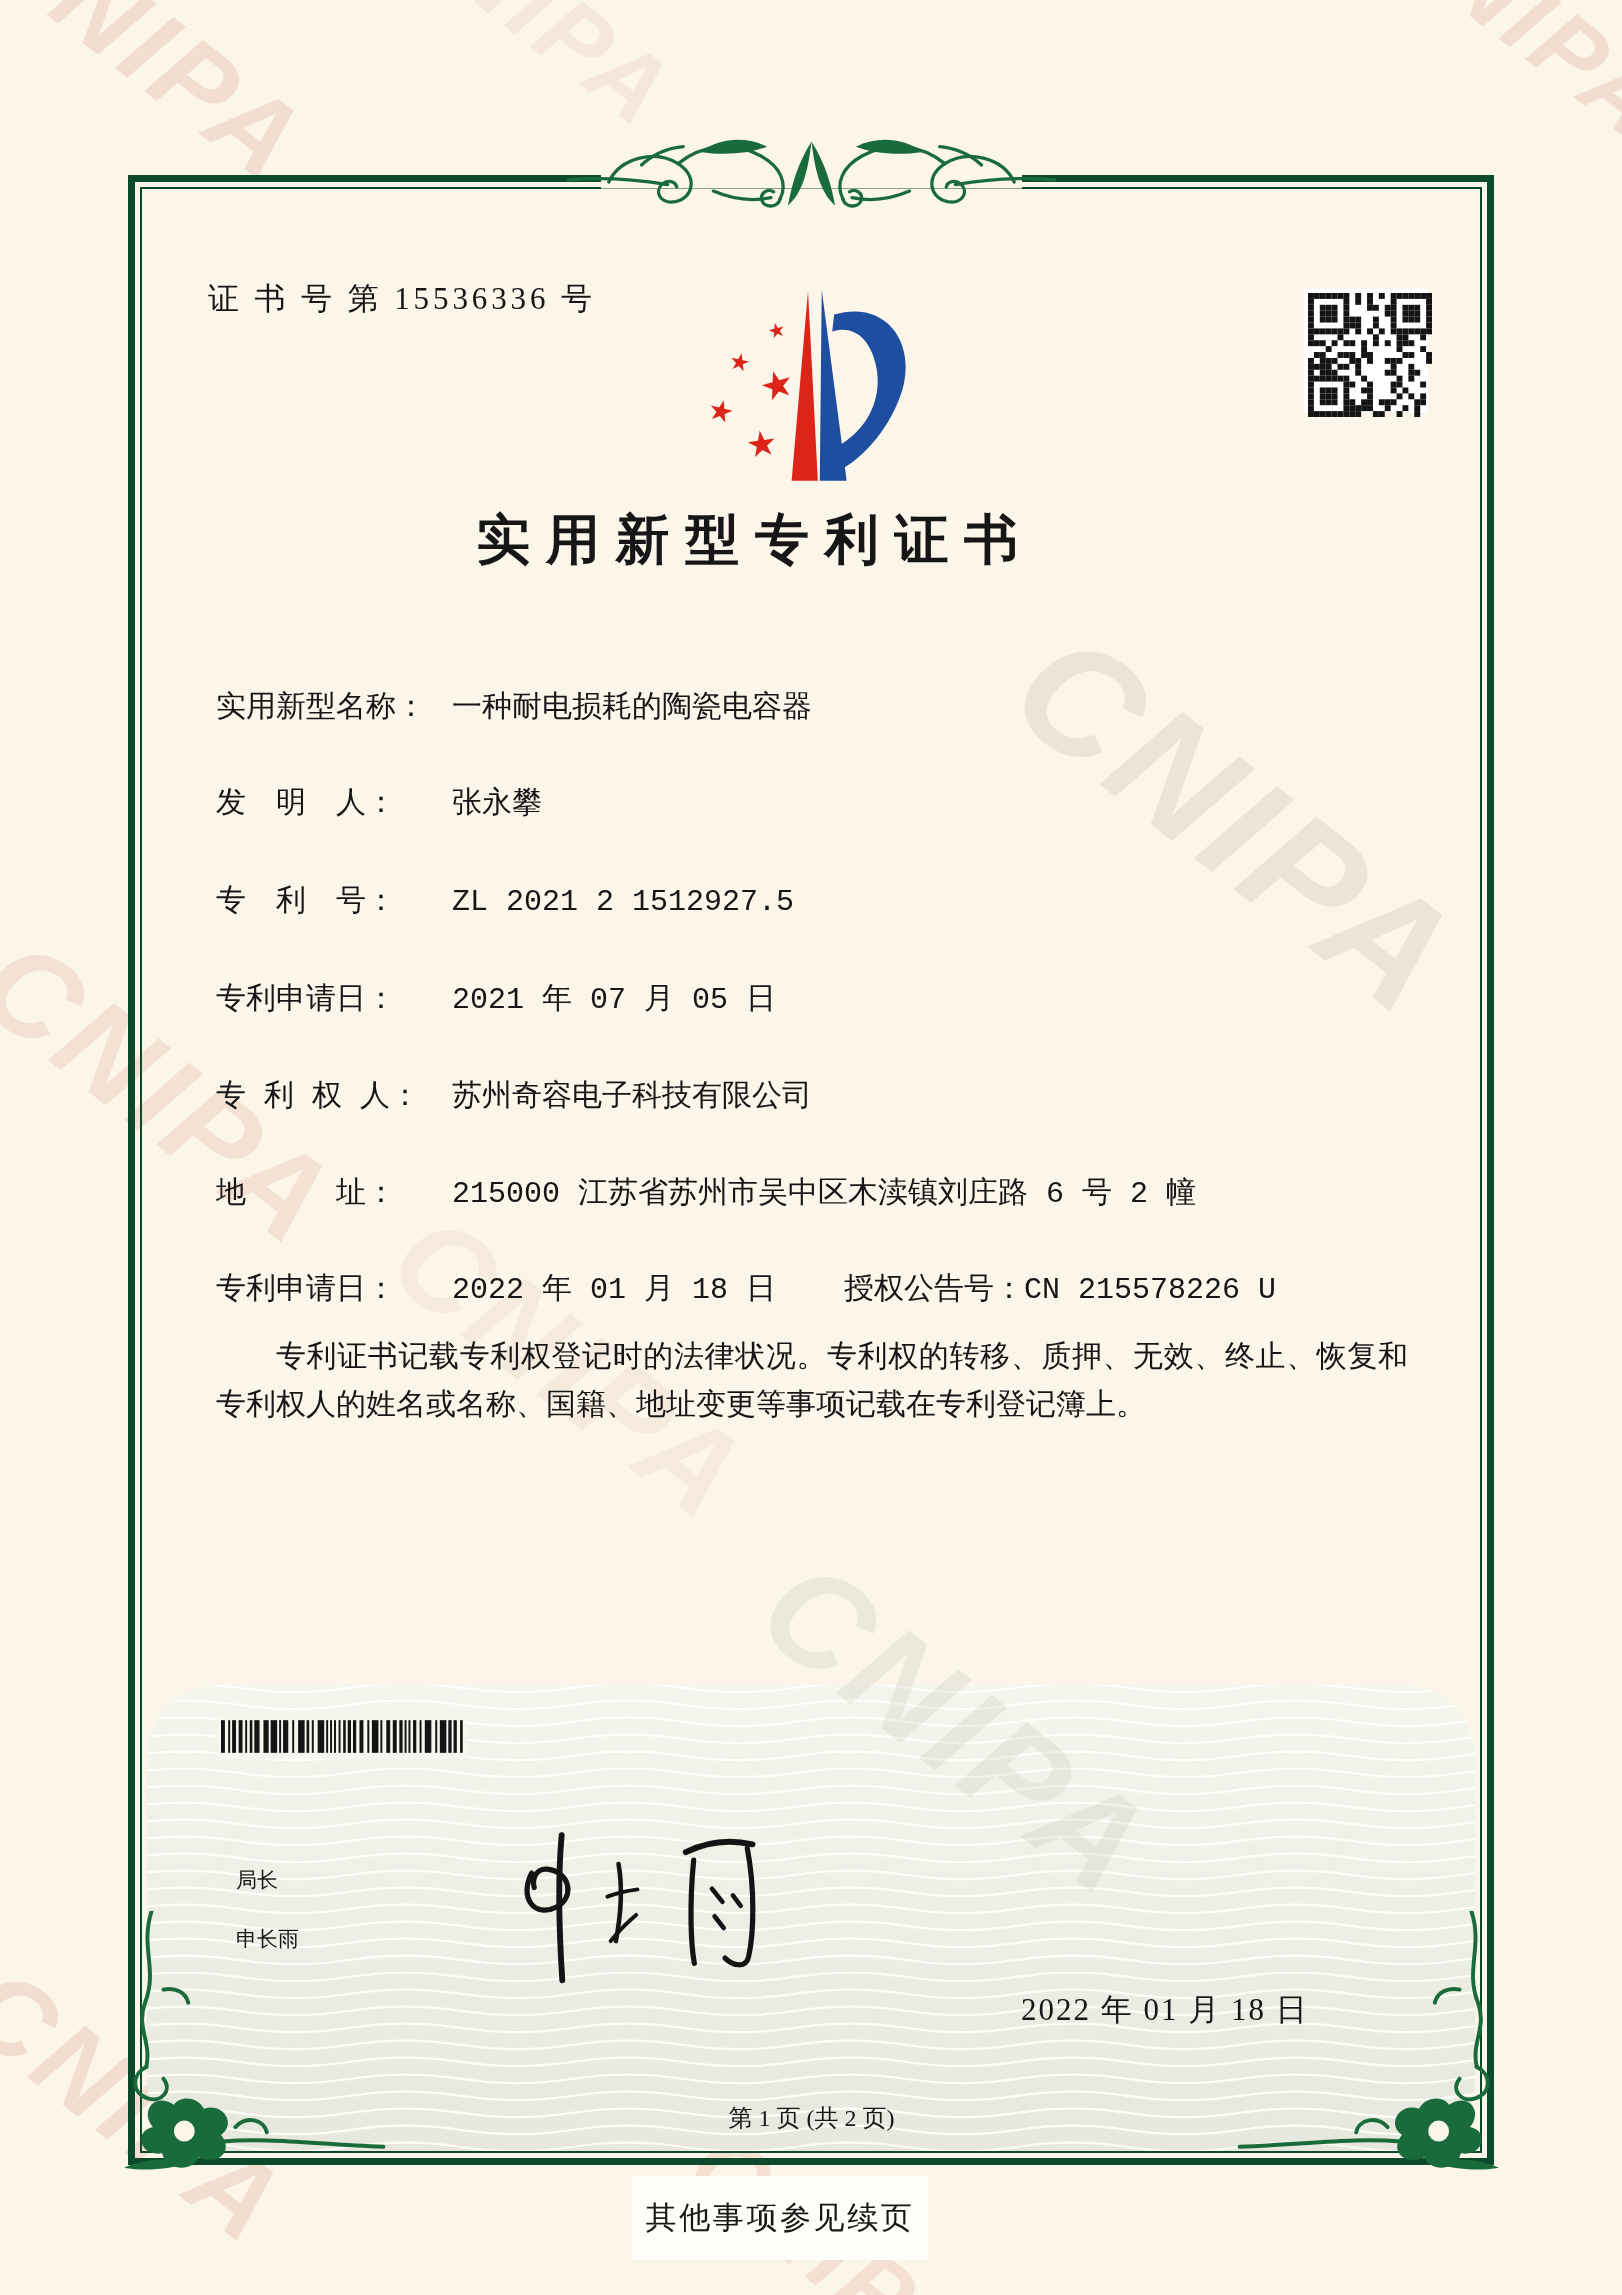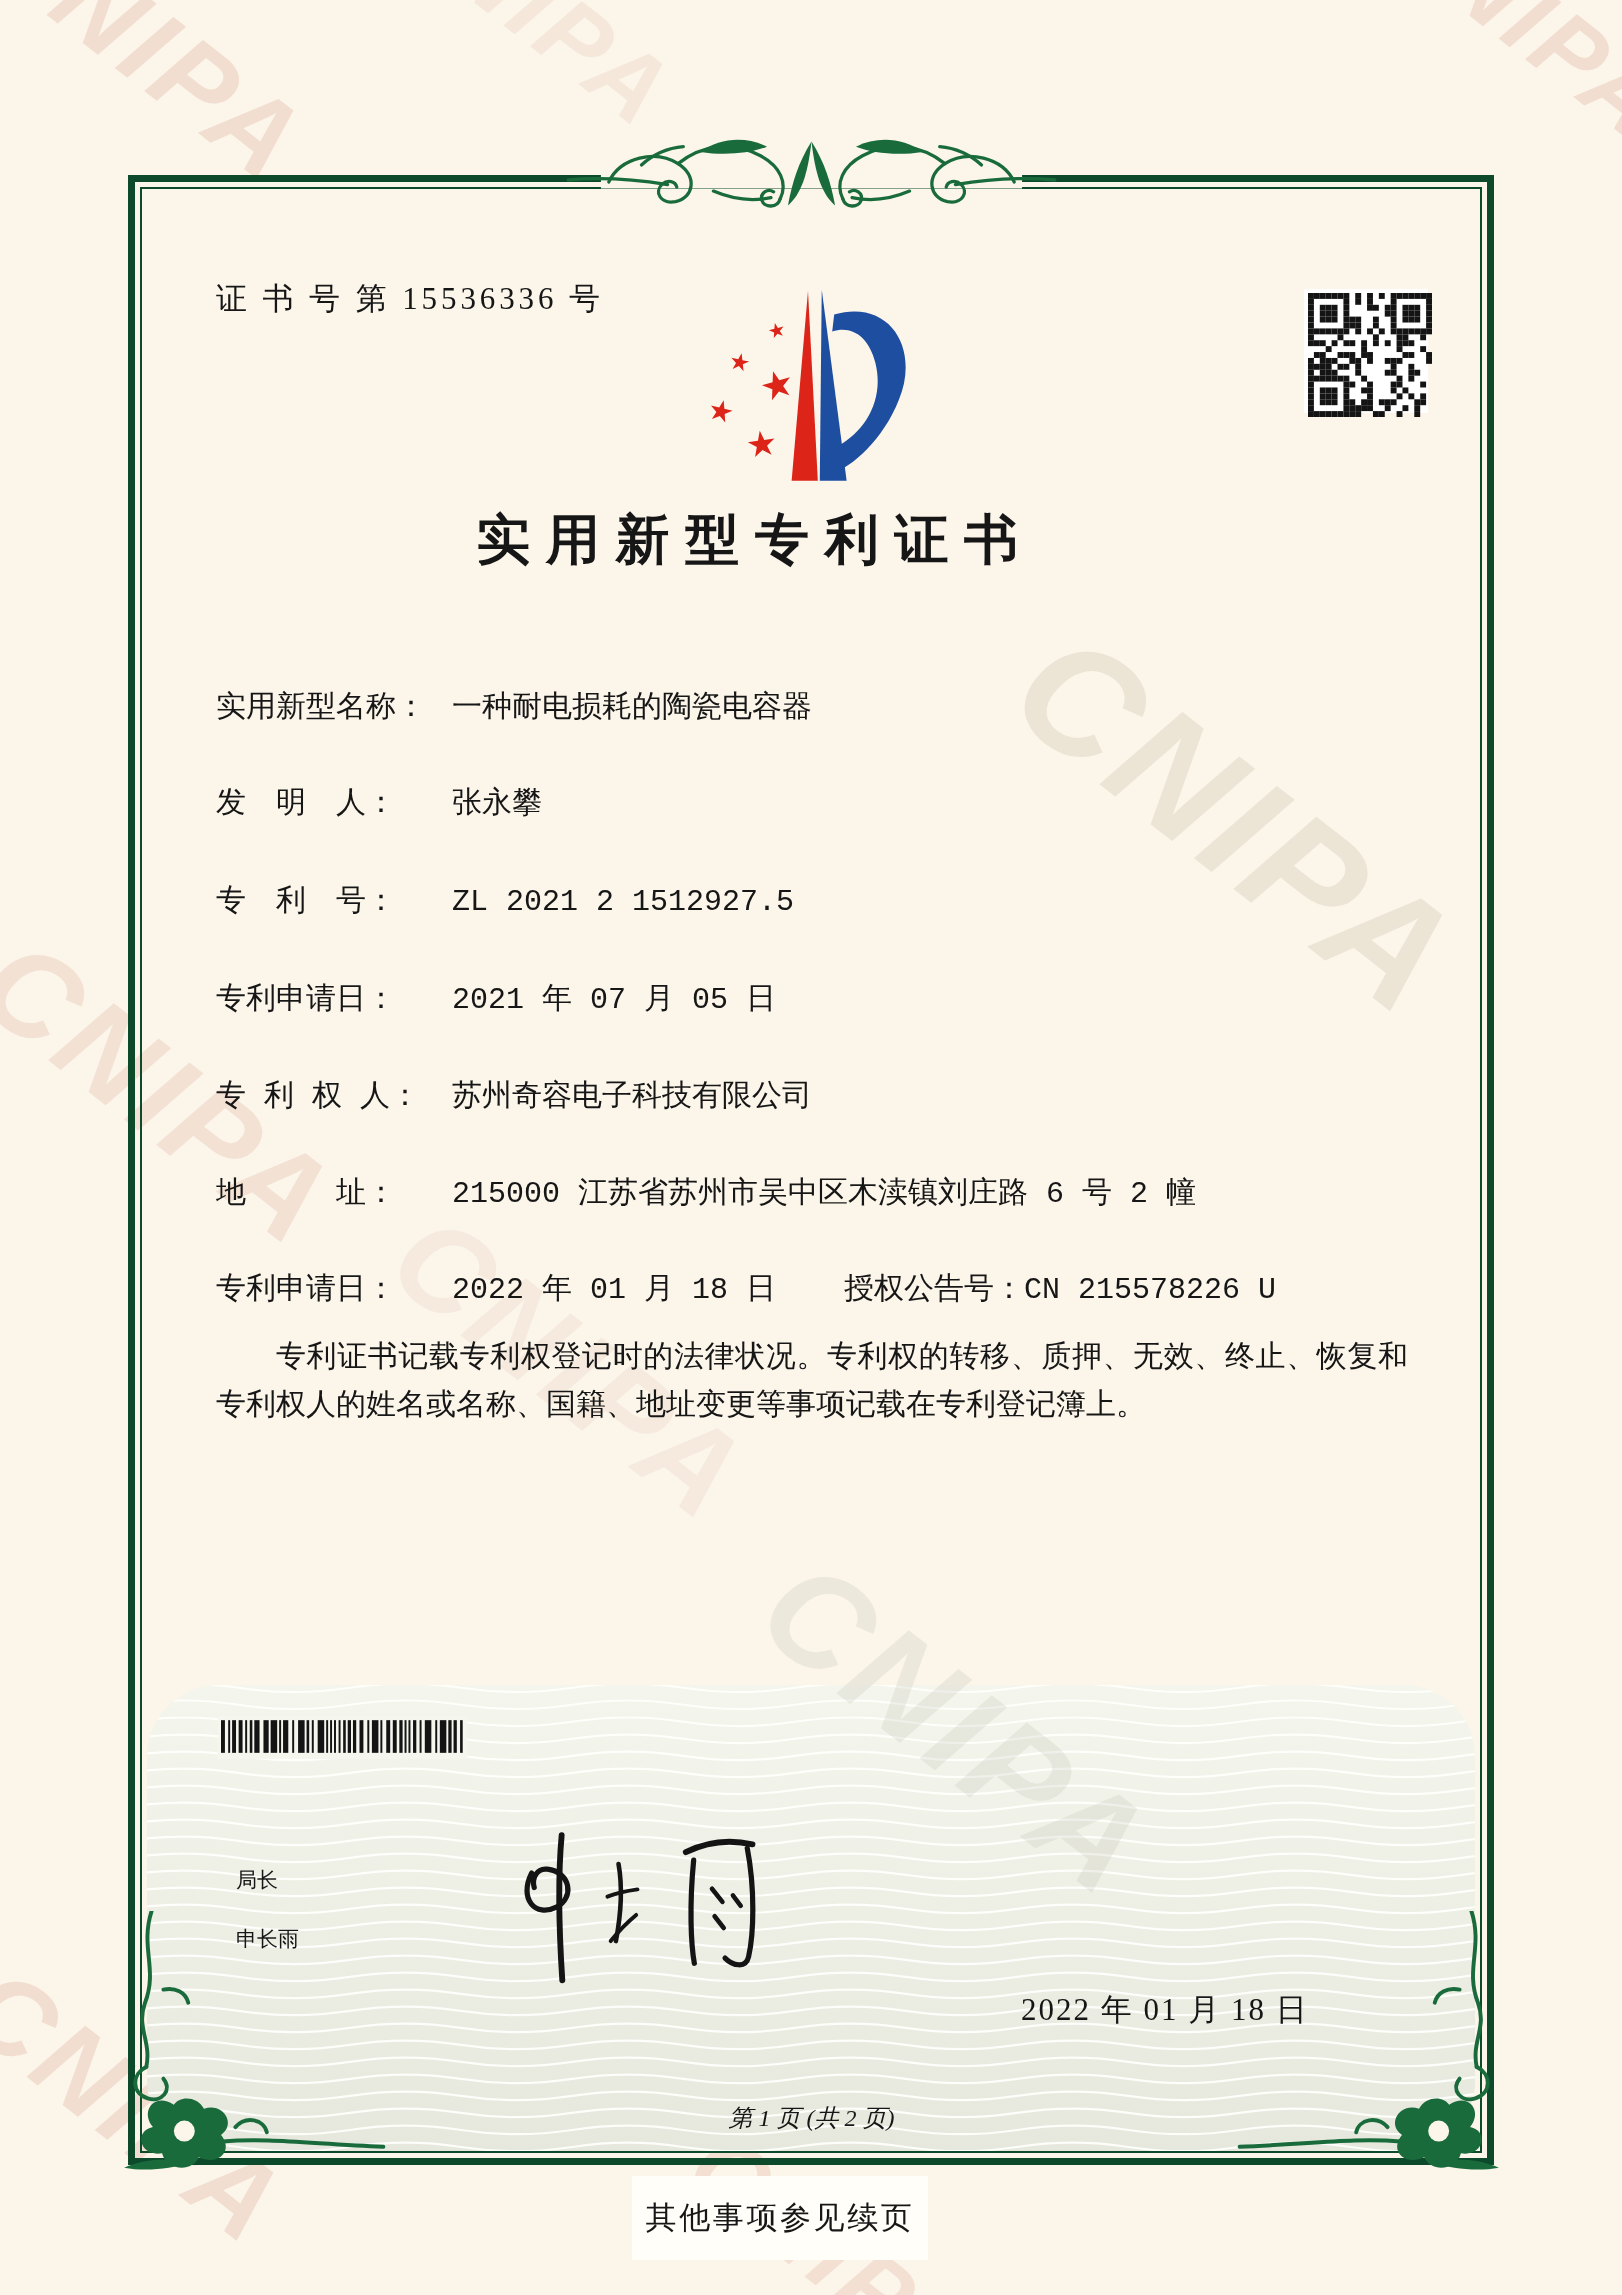--- a/index.html
+++ b/index.html
@@ -16,36 +16,36 @@
       background:linear-gradient(#f4f5ec,#e6e8dd);border-radius:72px;overflow:hidden;z-index:2;}
   .wave-panel svg{display:block;}
   
   .frame-outer{position:absolute;left:128px;top:175px;width:1352px;height:1976px;
       border:7.9px solid #0d4a2b;z-index:4;pointer-events:none;}
   .frame-inner{position:absolute;left:5.2px;top:5.2px;right:5.2px;bottom:5.2px;border:2.6px solid #0d4a2b;}
   .ornament{position:absolute;z-index:5;pointer-events:none;}
   
   .content *{box-sizing:border-box;}
   .abs{position:absolute;z-index:6;}
-  .certno{left:216px;top:278px;font-size:31px;letter-spacing:3.9px;}
+  .certno{left:208px;top:278px;font-size:31px;letter-spacing:3.9px;}
   .logo{left:700px;top:270px;width:216px;height:216px;}
   .logo .star{position:absolute;color:#dc2418;line-height:1;}
   .qr{left:1304px;top:289px;width:124px;height:124px;background:#fff;padding:3.9px;}
   .title{left:0;top:504px;width:1510px;text-align:center;font-size:54px;font-weight:bold;
          letter-spacing:15.7px;}
   .frow{left:216px;font-size:30px;white-space:nowrap;font-family:Liberation Mono, monospace;}
   .frow .lab{display:inline-block;min-width:236px;}
   .gpair2{position:absolute;left:628px;top:0;white-space:nowrap;}
   .paras{left:216px;top:1332px;width:1192px;font-size:30px;line-height:48px;text-align:justify;}
   .paras p{margin:0;text-indent:2em;}
   .barcode{left:218px;top:1716px;width:249px;height:43px;background:#f5f6ee;padding:3.9px 2.6px;}
   .officer{left:236px;font-size:21px;font-family:"Liberation Sans","DejaVu Sans",sans-serif;}
   .sig{left:478px;top:1826px;width:366px;height:170px;}
   .signdate{left:1021px;top:1989px;font-size:31px;letter-spacing:2px;}
-  .pagefoot{left:0;top:2102px;width:1623px;text-align:center;font-size:24px;font-style:italic;}
+  .pagefoot{left:0;top:2102px;width:1623px;text-align:center;font-size:24px;}
   .contnote{left:632px;top:2176px;width:296px;height:84px;background:#fffef8;z-index:6;
       display:flex;align-items:center;justify-content:center;font-size:31px;letter-spacing:2.6px;}
 </style>
 </head>
 <body>
 
 <div class="page">
 
   <span class="wm" style="left:-39px;top:-19.6px;font-size:111px;color:rgba(222,170,150,.30);">CNIPA</span>
   <span class="wm" style="left:366px;top:-52px;font-size:98px;color:rgba(222,170,150,.18);">CNIPA</span>

